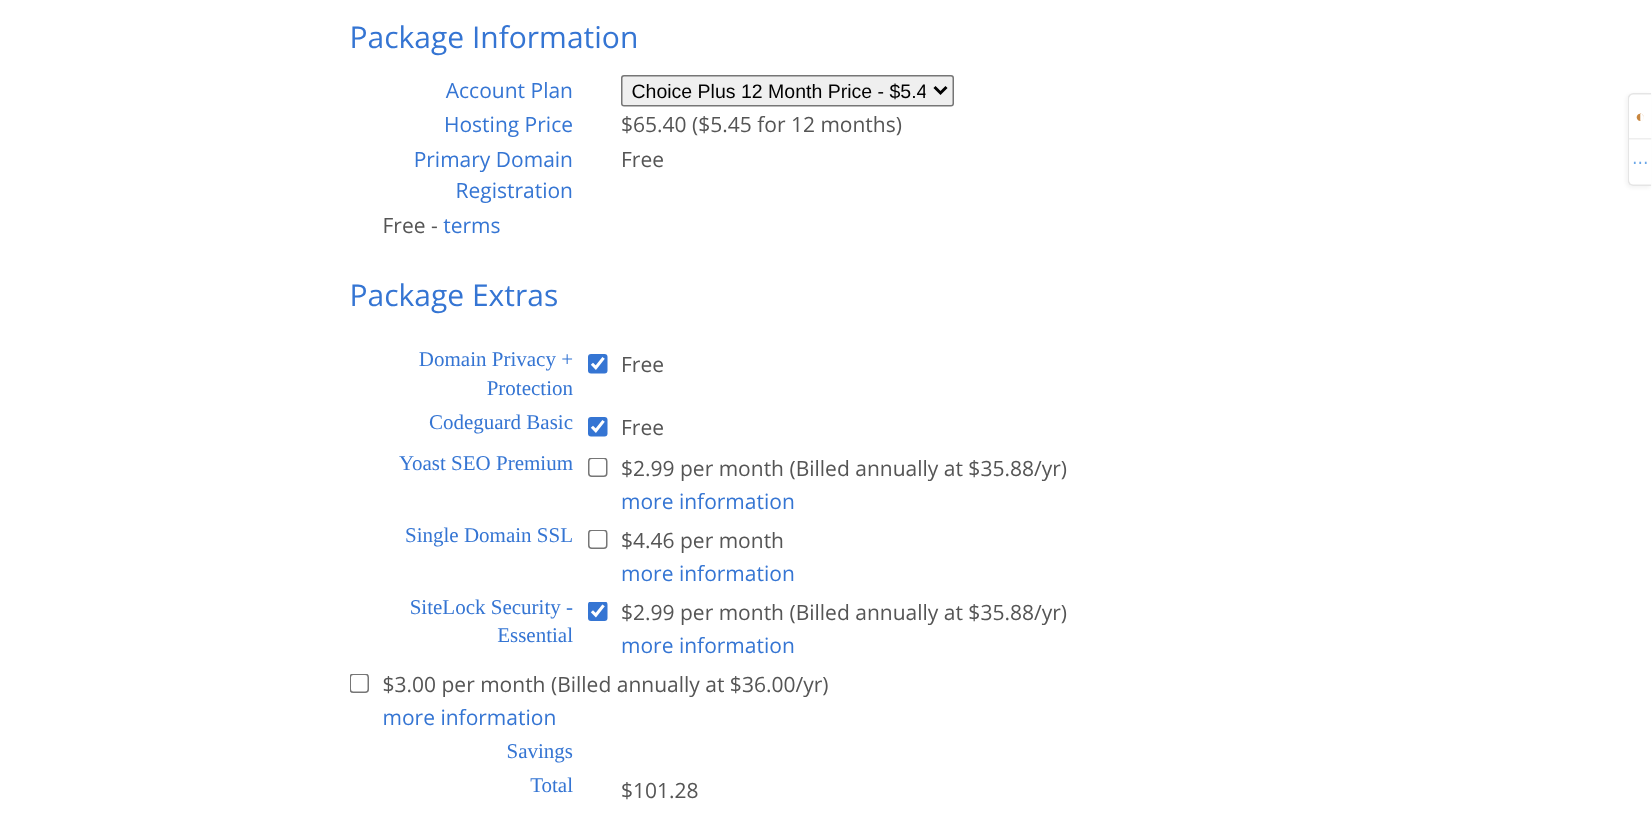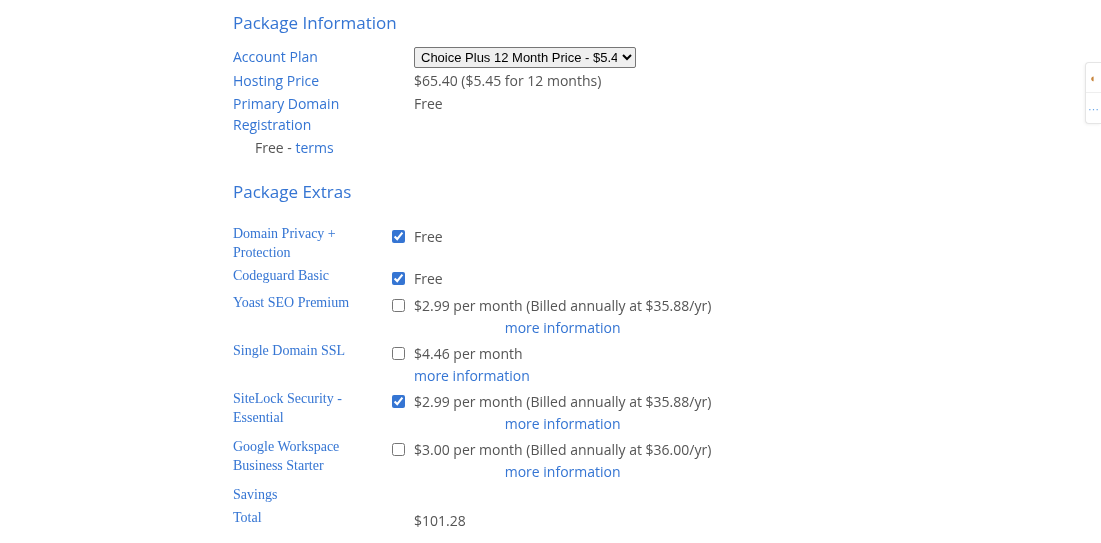--- a/index.html
+++ b/index.html
@@ -13,33 +13,34 @@
       position: relative;
     }
     .container {
       margin-left: 233px;
       padding-top: 5px;
       width: 720px;
     }
     h2 {
       color: #3575d3;
       font-weight: 400;
-      font-size: 17px;
+      font-size: 20px;
       margin-bottom: 12px;
       margin-top: 6px;
     }
     .section { margin-bottom: 22px; }
     .row {
       display: flex;
       align-items: flex-start;
       margin-bottom: 2px;
       line-height: 1.5;
     }
     .label {
       width: 159px;
+      text-align: right;
       color: #3575d3;
       padding-right: 10px;
       flex-shrink: 0;
       font-size: 14px;
     }
     .checkbox-cell {
       width: 22px;
       flex-shrink: 0;
       padding-top: 2px;
     }
@@ -48,21 +49,20 @@
     }
     .value {
       color: #555;
       font-size: 14px;
     }
     .value .link, .value a {
       color: #3575d3;
       text-decoration: none;
       cursor: pointer;
       font-size: 14px;
-      text-align: center;
     }
     .sub {
       display: block;
       font-size: 13px;
       margin-top: 1px;
     }
     select {
       font-size: 13px;
       border: 1px solid #767676;
       border-radius: 2px;
@@ -171,21 +171,20 @@
     <div class="row">
       <div class="label">SiteLock Security - Essential</div>
       <div class="checkbox-cell"><input type="checkbox" checked="" style=""></div>
       <div class="value">
         <span>$2.99 per month (Billed annually at $35.88/yr)</span>
         <a class="link sub">more information</a>
       </div>
     </div>
 
     <div class="row">
-      <div class="label">Google Workspace Business Starter</div>
       <div class="checkbox-cell"><input type="checkbox" style=""></div>
       <div class="value">
         <span>$3.00 per month (Billed annually at $36.00/yr)</span>
         <a class="link sub">more information</a>
       </div>
     </div>
 
     <div class="row">
       <div class="label">Savings</div>
       <div class="checkbox-cell"></div>

